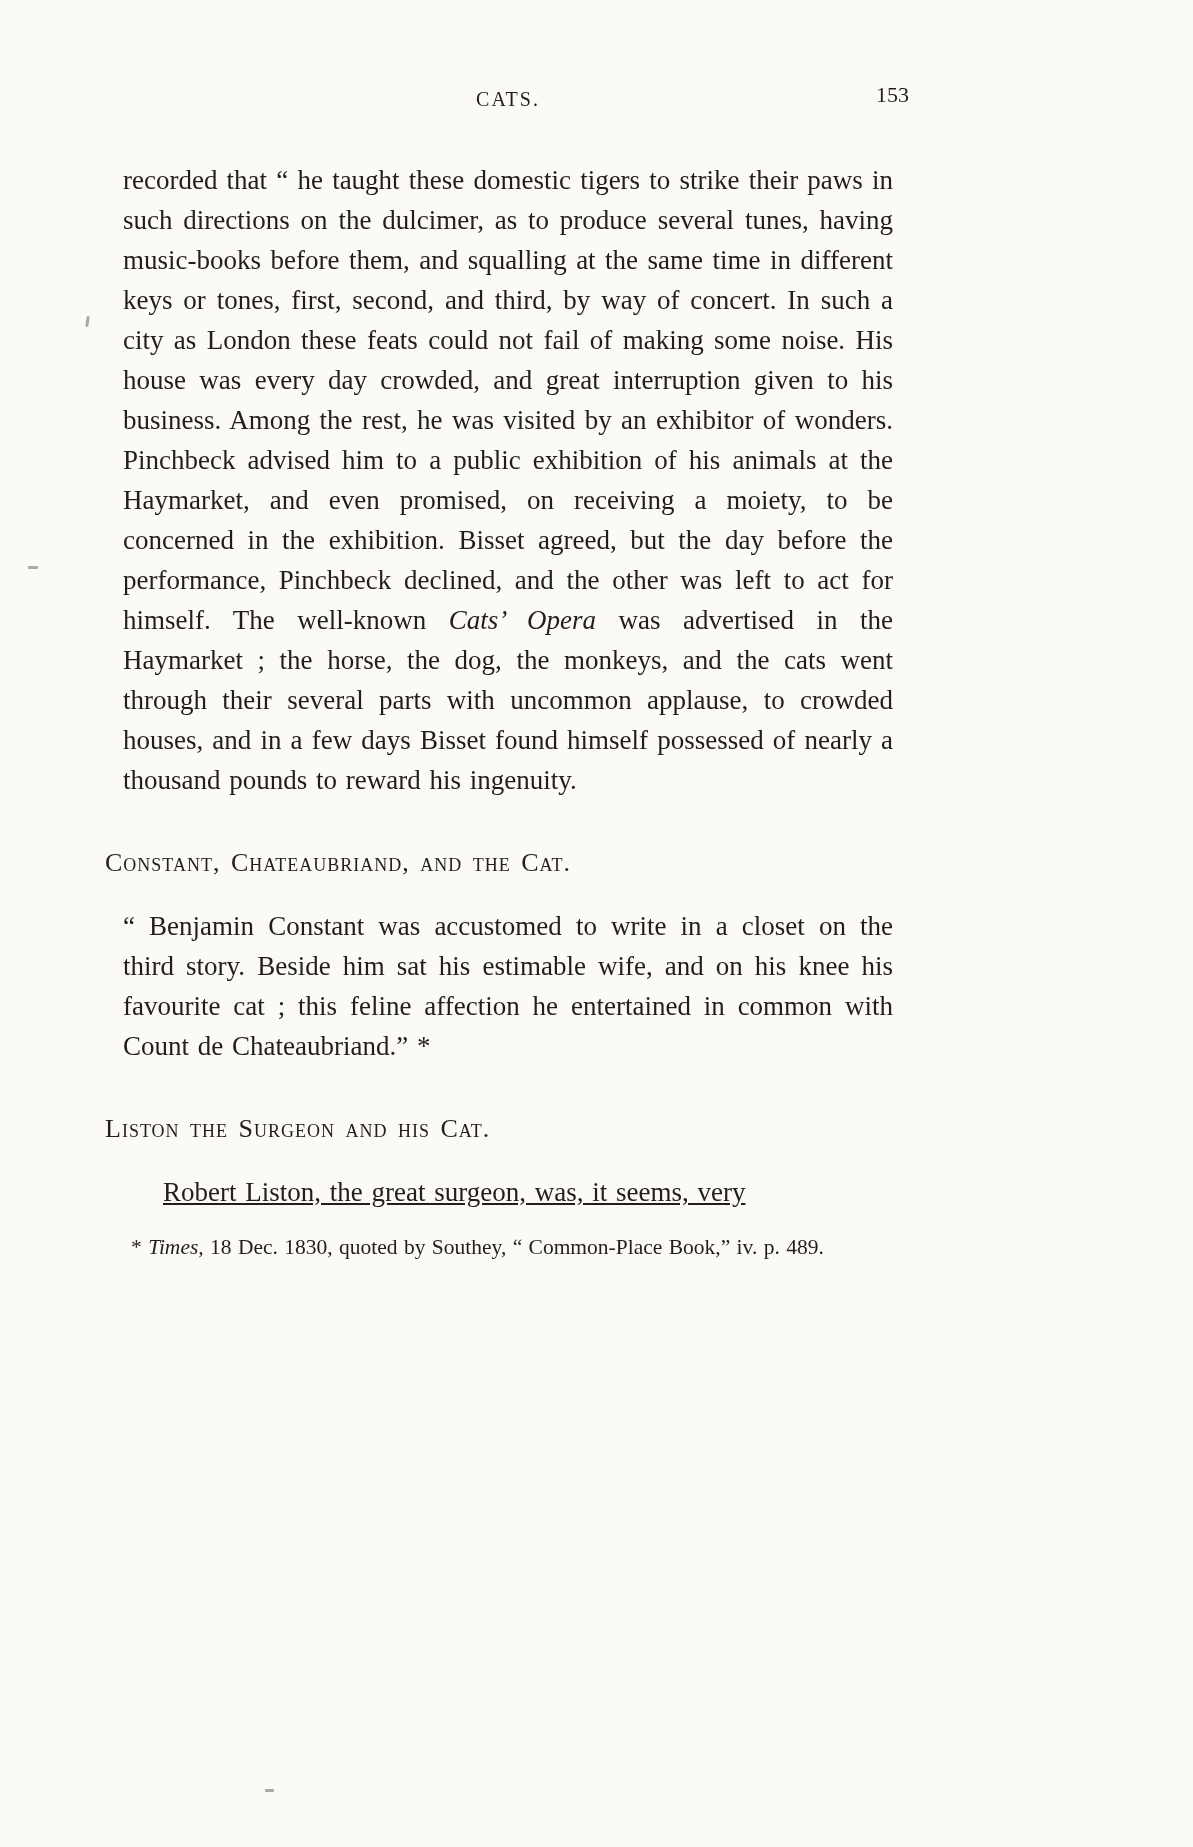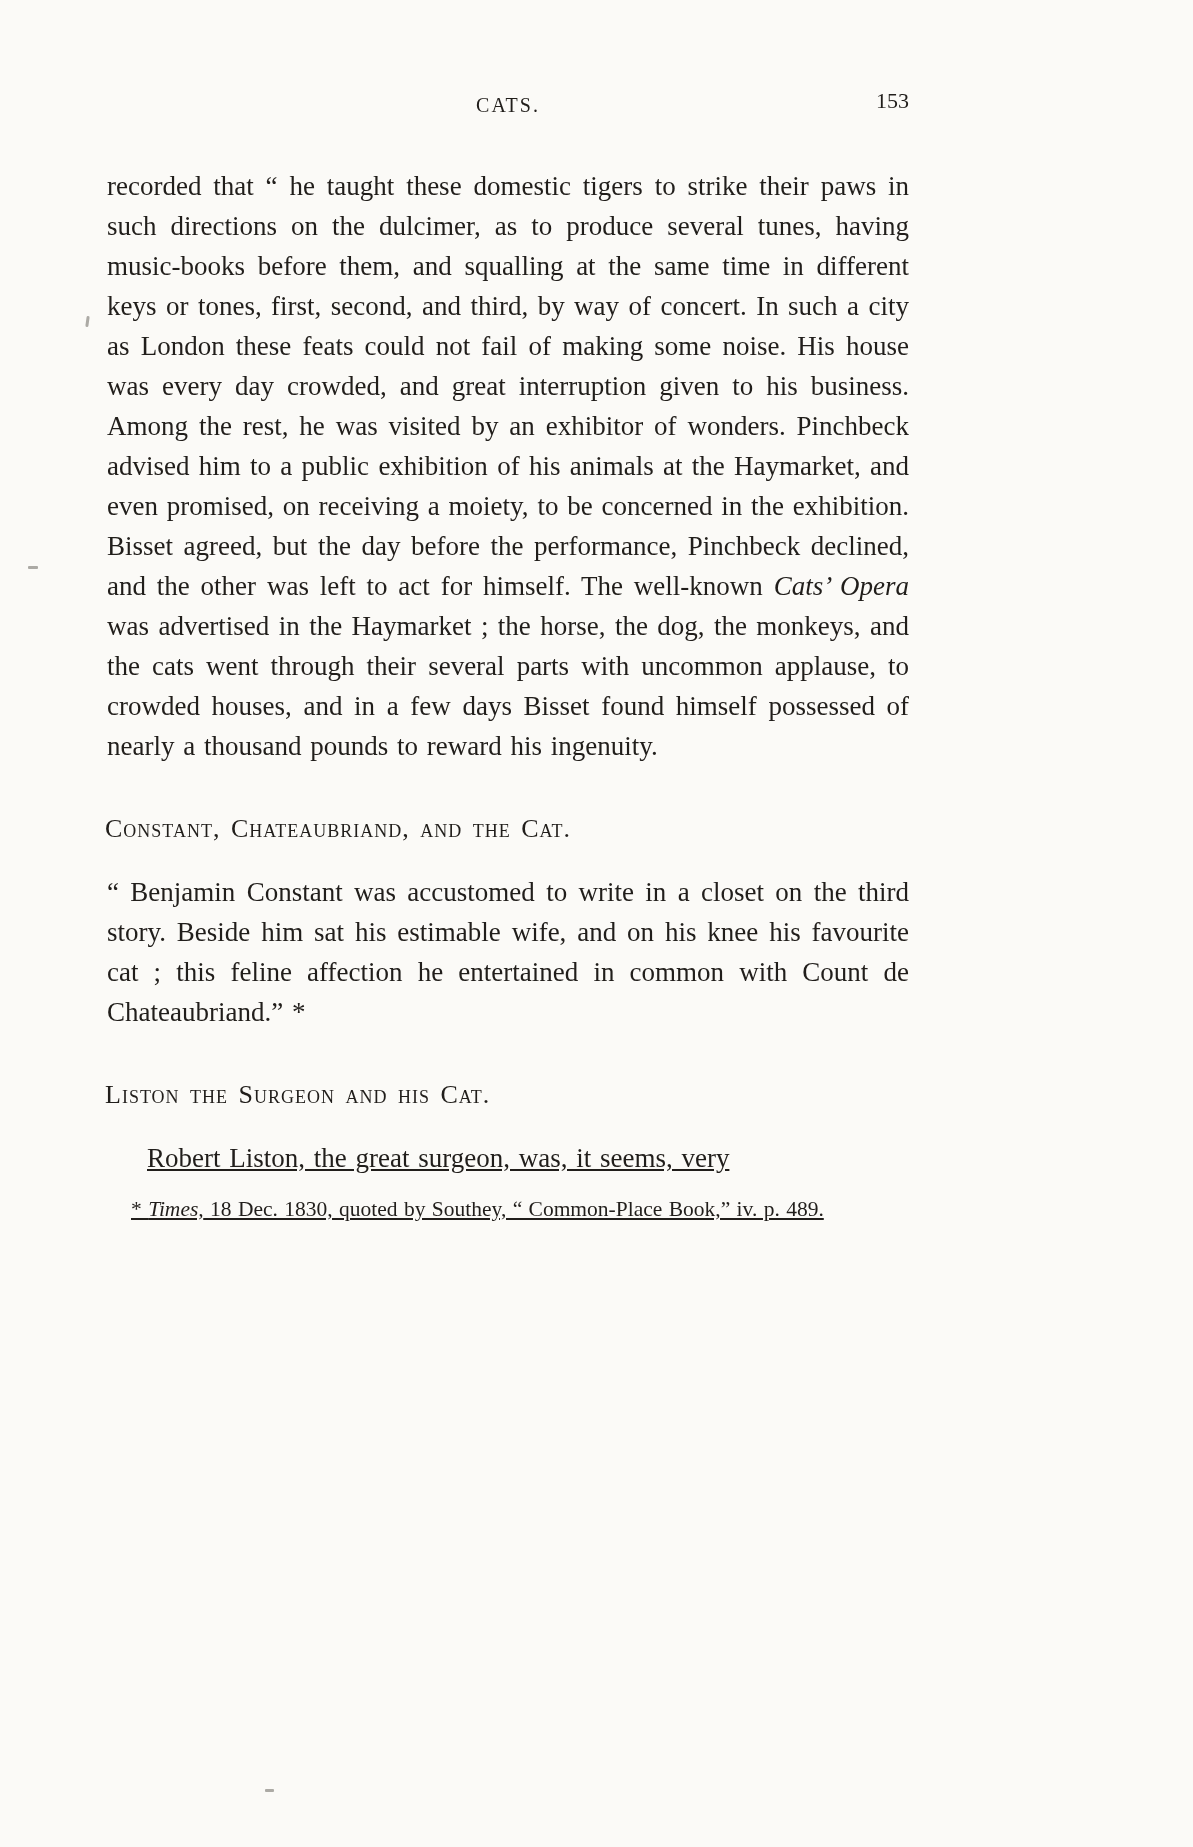--- a/index.html
+++ b/index.html
@@ -13,21 +13,21 @@
     height: 1847px;
     margin: 0 auto;
     background: #fbfaf7;
     color: #211e1b;
     font-family: "Liberation Serif", "DejaVu Serif", serif;
     overflow: hidden;
   }
   .textblock {
     position: absolute;
     left: 105px;
-    top: 88px;
+    top: 82px;
     width: 806px;
   }
   .running-head {
     position: relative;
     height: 36px;
   }
   .running-title {
     position: absolute;
     left: 0;
     right: 0;
@@ -40,21 +40,21 @@
     position: absolute;
     right: 2px;
     top: 0;
     font-size: 22px;
   }
   .body-para {
     font-size: 27px;
     line-height: 40px;
     text-align: justify;
     word-spacing: 2px;
-    margin: 2px;
+    margin: 18px;
   }
   .para-first {
     margin-top: 42px;
   }
   .section-heading {
     font-size: 26px;
     line-height: 34px;
     font-variant: small-caps;
     letter-spacing: 1px;
     text-align: left;
@@ -66,21 +66,20 @@
     text-indent: 40px;
     text-decoration: underline;
   }
   .footnote {
     font-size: 21.5px;
     line-height: 35px;
     text-align: justify;
     word-spacing: 1px;
     margin: 14px 0 0 0;
     text-indent: 26px;
-    text-decoration: underline;
   }
   i { font-style: italic; }
   
   .artifact {
     position: absolute;
     background: #8a8781;
     opacity: 0.7;
   }
   .artifact-tick {
     left: 86px; top: 316px;

